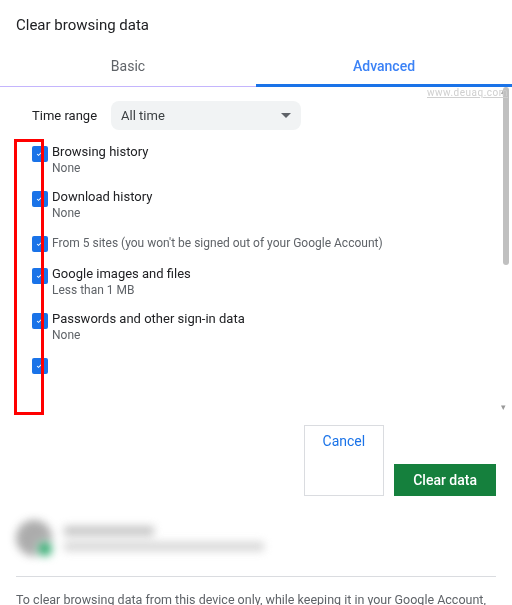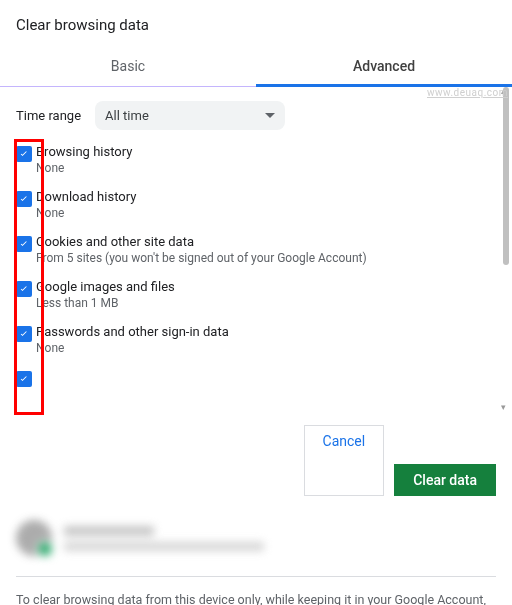--- a/index.html
+++ b/index.html
@@ -23,32 +23,32 @@
   }
   .tab {
     flex: 1;
     text-align: center;
     padding: 12px 0;
     font-size: 14px;
     color: #5f6368;
     position: relative;
     cursor: pointer;
   }
-  .tab.active { color: #404040; font-weight: 500; }
+  .tab.active { color: #3b82f6; font-weight: 500; }
   .tab.active::after {
     content: "";
     position: absolute;
     left: 0; right: 0; bottom: -1px;
     height: 3px;
     background: #1a73e8;
   }
   .body {
     position: relative;
     display: flex;
-    padding: 14px 16px 0 16px;
+    padding: 14px 16px 0 32px;
   }
   .scroll-area {
     flex: 1;
     height: 310px;
     overflow: hidden;
     position: relative;
     padding-right: 6px;
   }
   .scrollbar {
     position: absolute;
@@ -260,21 +260,20 @@
             </div>
           </div>
 
           <div class="item-row">
             <div class="checkbox">
               <svg viewBox="0 0 24 24">
                   <path fill="#fff" d="M9 16.2l-3.5-3.5 1.4-1.4L9 13.4l7.1-7.1 1.4 1.4z"></path>
                 </svg>
             </div>
             <div class="item-text">
-              <span class="item-title">Cookies and other site data</span>
               <span class="item-sub">From 5 sites (you won't be signed out of your Google Account)</span>
             </div>
           </div>
 
           <div class="item-row">
             <div class="checkbox">
               <svg viewBox="0 0 24 24">
                   <path fill="#fff" d="M9 16.2l-3.5-3.5 1.4-1.4L9 13.4l7.1-7.1 1.4 1.4z"></path>
                 </svg>
             </div>

